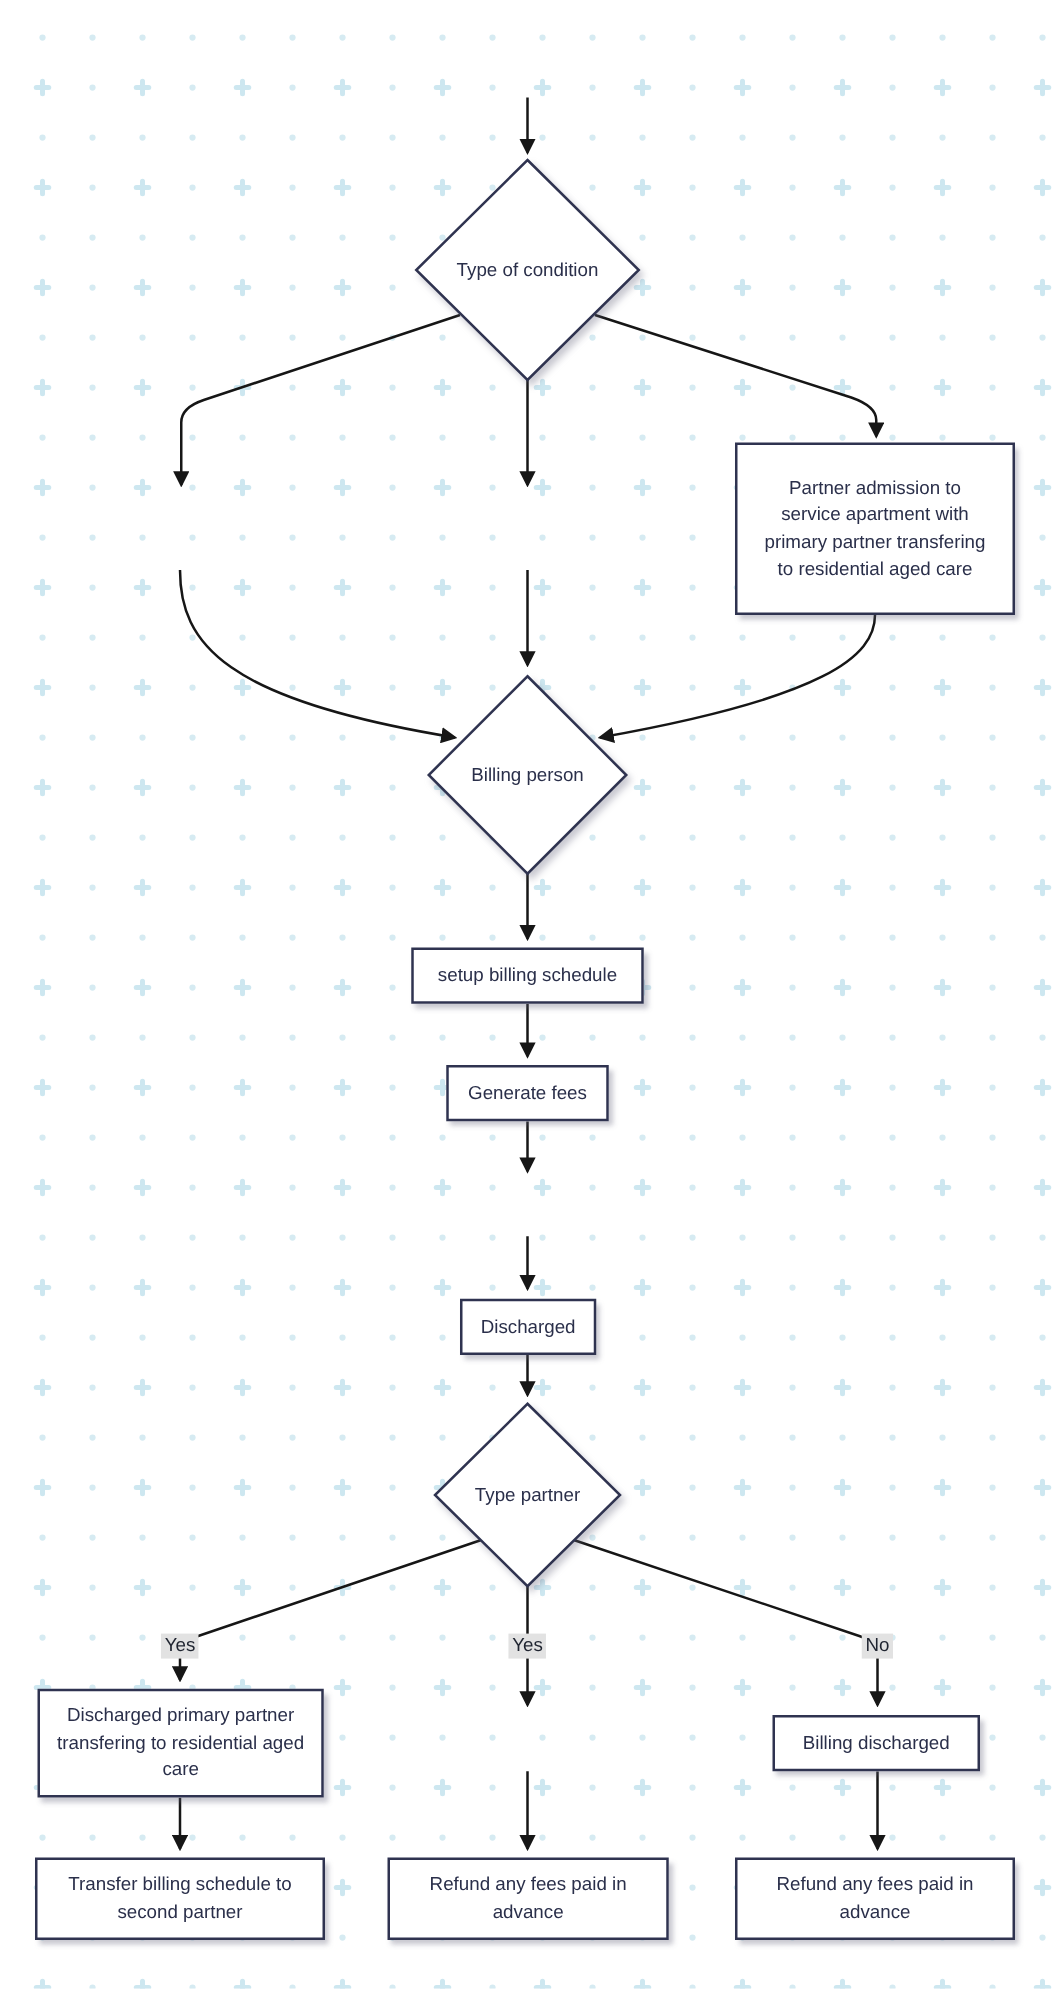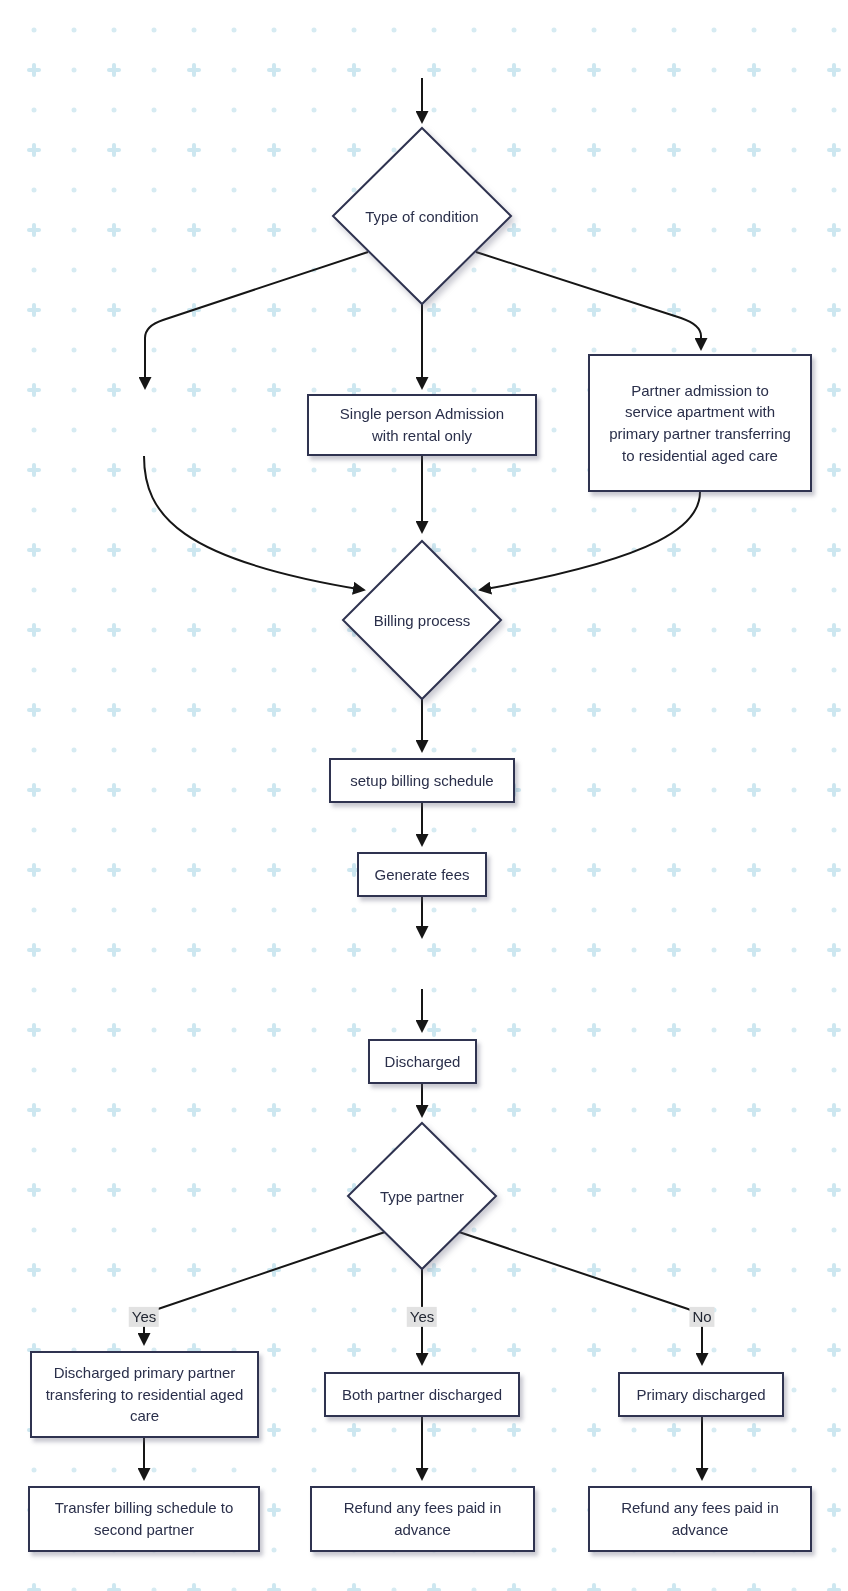--- a/index.html
+++ b/index.html
@@ -925,43 +925,41 @@
     <path class="edge" marker-end="url(#arrow)" d="M422 1417 L422 1479"></path>
     <path class="edge" marker-end="url(#arrow)" d="M702 1417 L702 1479"></path>
 
     <polygon class="diamond" points="422,128 511,216 422,304 333,216"></polygon>
     <polygon class="diamond" points="422,541 501,620 422,699 343,620"></polygon>
     <polygon class="diamond" points="422,1123 496,1196 422,1269 348,1196"></polygon>
   </svg>
 
 
 
-  <div class="node" style="left:307px;top:394px;width:230px;height:62px;">Single person Admission with rental only</div>
-
-  <div class="node" style="left:588px;top:354px;width:224px;height:138px;padding:6px 16px;">Partner admission to service apartment with primary partner transferring to residential aged care</div>
+
+  <div class="node" style="left:588px;top:354px;width:224px;height:138px;padding:6px 16px;">Partner admission to service apartment with primary partner transfering to residential aged care</div>
 
   <div class="node" style="left:329px;top:758px;width:186px;height:45px;padding:6px 10px;">setup billing schedule</div>
 
   <div class="node" style="left:357px;top:852px;width:130px;height:45px;padding:6px 8px;">Generate fees</div>
 
 
   <div class="node" style="left:368px;top:1039px;width:109px;height:45px;padding:6px 8px;">Discharged</div>
 
   <div class="node" style="left:30px;top:1351px;width:229px;height:87px;padding:6px 12px;">Discharged primary partner transfering to residential aged care</div>
 
-  <div class="node" style="left:324px;top:1372px;width:196px;height:45px;padding:6px 10px;">Both partner discharged</div>
-
-  <div class="node" style="left:618px;top:1372px;width:166px;height:45px;padding:6px 10px;">Primary discharged</div>
+
+  <div class="node" style="left:618px;top:1372px;width:166px;height:45px;padding:6px 10px;">Billing discharged</div>
 
   <div class="node" style="left:28px;top:1486px;width:232px;height:66px;padding:6px 12px;">Transfer billing schedule to second partner</div>
 
   <div class="node" style="left:310px;top:1486px;width:225px;height:66px;padding:6px 28px;">Refund any fees paid in advance</div>
 
   <div class="node" style="left:588px;top:1486px;width:224px;height:66px;padding:6px 28px;">Refund any fees paid in advance</div>
 
   <div class="diamond-label" style="left:422px;top:216px;">Type of condition</div>
-  <div class="diamond-label" style="left:422px;top:620px;">Billing process</div>
+  <div class="diamond-label" style="left:422px;top:620px;">Billing person</div>
   <div class="diamond-label" style="left:422px;top:1196px;">Type partner</div>
 
   <div class="edge-label" style="left:144px;top:1317px;">Yes</div>
   <div class="edge-label" style="left:422px;top:1317px;">Yes</div>
   <div class="edge-label" style="left:702px;top:1317px;">No</div>
 </div>
 
 </body></html>

